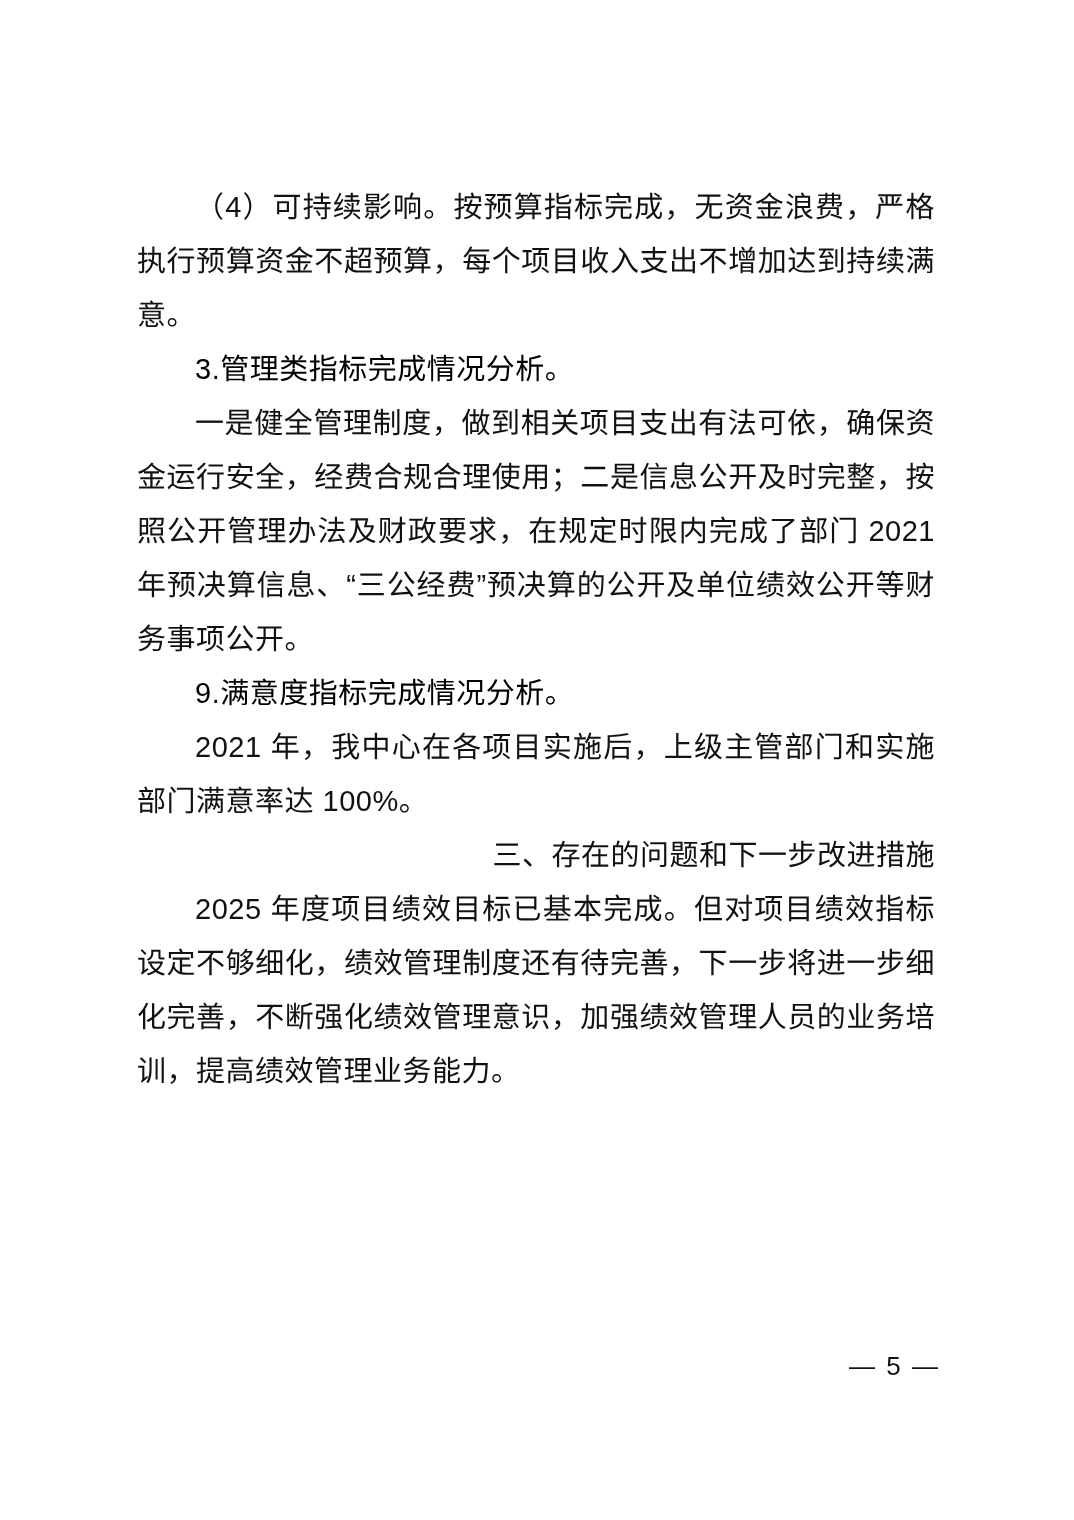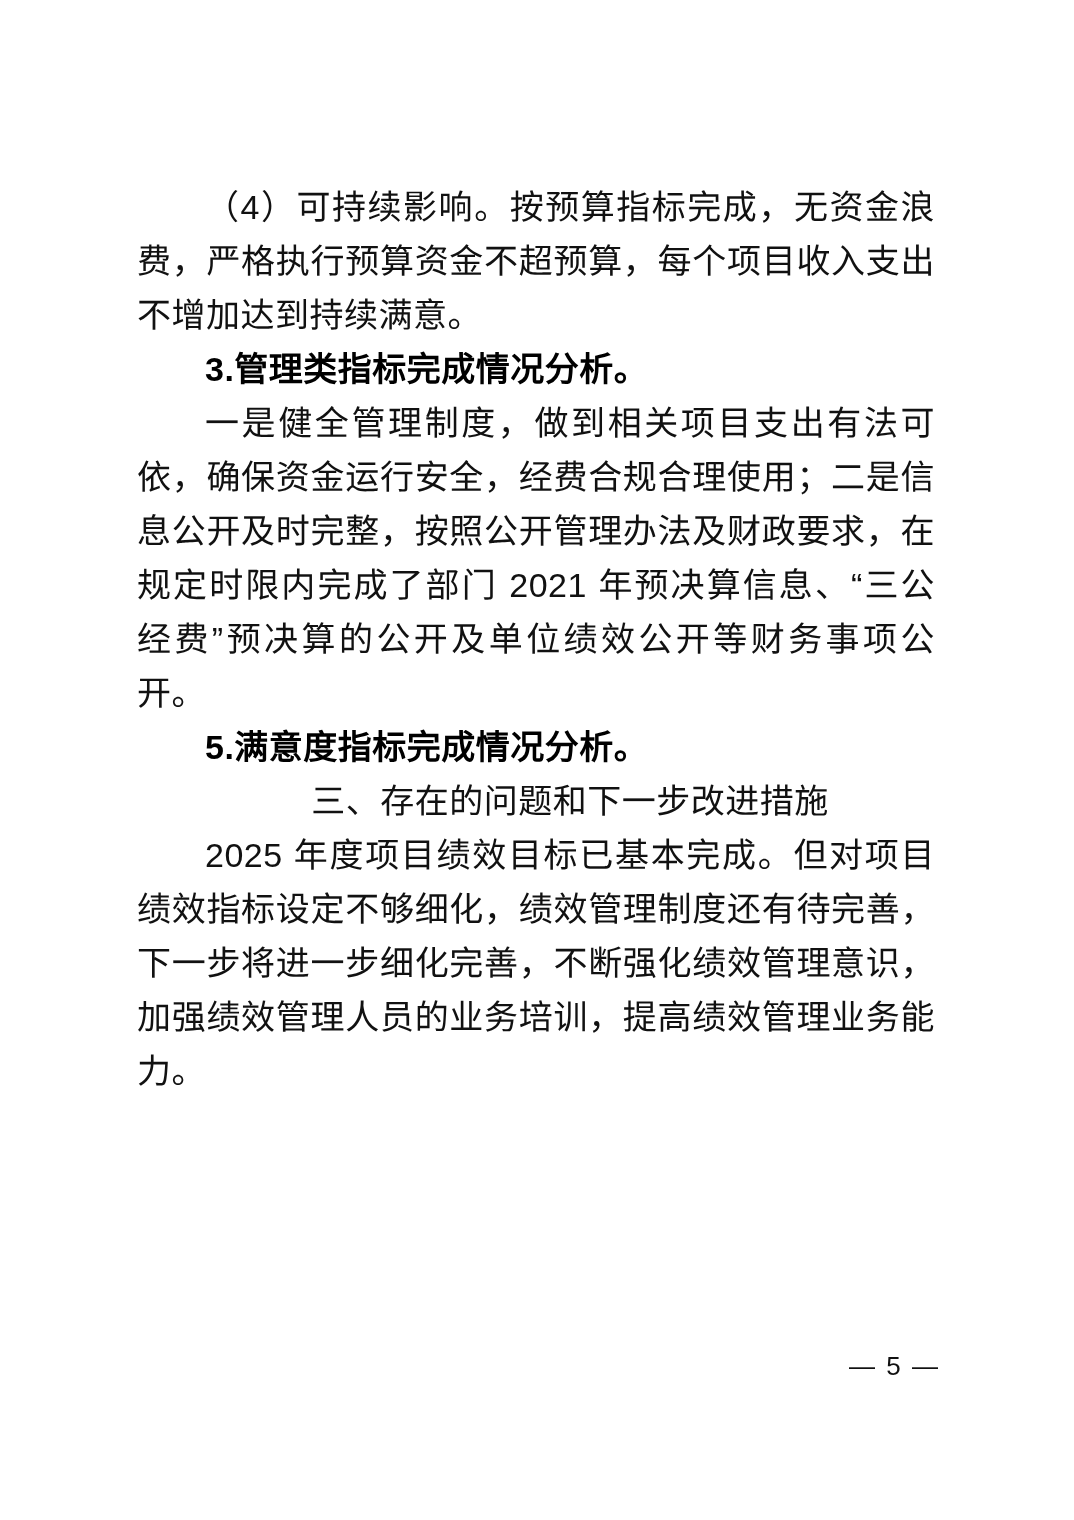--- a/index.html
+++ b/index.html
@@ -16,35 +16,35 @@
     overflow: hidden;
   }
   .page-content {
     position: absolute;
     left: 137px;
     top: 180px;
     width: 798px;
   }
   .block {
     margin: 0;
-    font-size: 34px;
+    font-size: 29px;
     line-height: 54px;
     text-align: justify;
     text-indent: 2em;
     letter-spacing: 0.5px;
     color: #111111;
     font-weight: 400;
   }
   .block.hbold {
-    font-weight: 700;
+    font-weight: 400;
     color: #000000;
     text-align: left;
   }
   .block.hplain {
-    text-align: center;
+    text-align: right;
   }
   .page-footer {
     position: absolute;
     top: 1348px;
     right: 134px;
     font-size: 26px;
     line-height: 36px;
     color: #111111;
     letter-spacing: 2px;
   }
@@ -53,22 +53,23 @@
 <body>
 
 <div class="page-content">
 
   <p class="block">（4）可持续影响。按预算指标完成，无资金浪费，严格执行预算资金不超预算，每个项目收入支出不增加达到持续满意。</p>
 
   <p class="block hbold">3.管理类指标完成情况分析。</p>
 
   <p class="block">一是健全管理制度，做到相关项目支出有法可依，确保资金运行安全，经费合规合理使用；二是信息公开及时完整，按照公开管理办法及财政要求，在规定时限内完成了部门 2021 年预决算信息、“三公经费”预决算的公开及单位绩效公开等财务事项公开。</p>
 
-  <p class="block hbold">5.满意度指标完成情况分析。</p>
+  <p class="block hbold">9.满意度指标完成情况分析。</p>
 
+  <p class="block">2021 年，我中心在各项目实施后，上级主管部门和实施部门满意率达 100%。</p>
 
   <p class="block hplain">三、存在的问题和下一步改进措施</p>
 
   <p class="block">2025 年度项目绩效目标已基本完成。但对项目绩效指标设定不够细化，绩效管理制度还有待完善，下一步将进一步细化完善，不断强化绩效管理意识，加强绩效管理人员的业务培训，提高绩效管理业务能力。</p>
 
 
 
 </div>
 
 <div class="page-footer">— 5 —</div>

